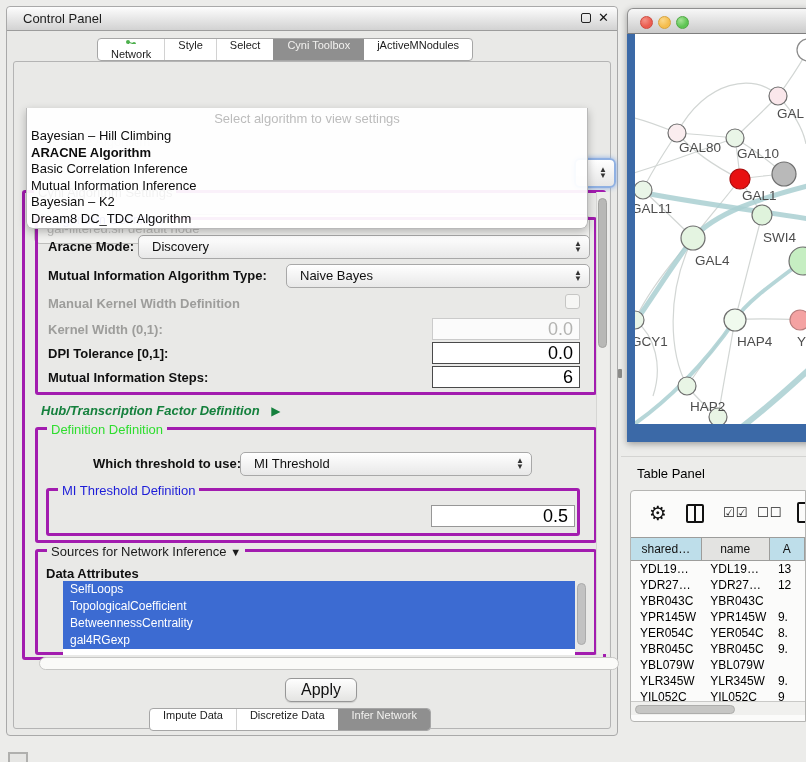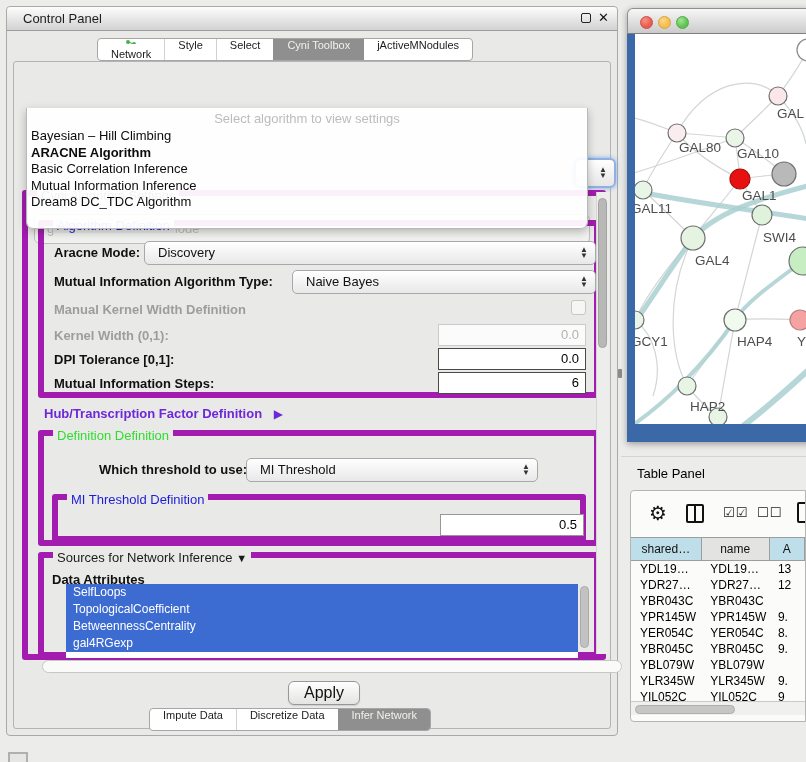--- a/index.html
+++ b/index.html
@@ -29,35 +29,35 @@
   .focus-combo { position:absolute; left:560px; top:96px; width:42px; height:30px; border:2px solid #8fb0e2; border-radius:6px; background:linear-gradient(#ffffff,#e6e6e6); box-shadow:0 0 5px #86abe4; }
   .stepper { position:absolute; right:7px; top:50%; transform:translateY(-50%); display:flex; flex-direction:column; line-height:6px; font-size:8px; color:#333; }
 
   
   .algo-popup { position:absolute; left:12px; top:46px; width:562px; height:121px; background:rgba(255,255,255,0.94); border:1px solid #b9b9b9; border-top:none; border-radius:0 0 7px 7px; box-shadow:0 3px 9px rgba(0,0,0,0.25); z-index:50; padding-top:3px; }
   .algo-prompt { text-align:center; color:#bcbcbc; font-size:13px; height:17px; }
   .algo-item { font-size:13px; color:#0c0c0c; height:16.5px; line-height:16.5px; padding-left:4px; cursor:pointer; }
   .algo-item.bold { font-weight:bold; }
 
   
-  .grp { position:absolute; border:6px solid #a21caf; border-radius:3px; }
+  .grp { position:absolute; border:3px solid #a21caf; border-radius:3px; }
   .grp-legend { position:absolute; top:-8px; left:9px; background:#e9e9e7; padding:0 4px; font-size:13px; color:#1b1b1b; white-space:nowrap; }
   .grp-legend.blue { color:#1d1dd8; }
   .grp-legend.green { color:#2fdd2f; }
 
   .lbl { position:absolute; font-size:13px; font-weight:bold; color:#101010; white-space:nowrap; }
   .lbl.dis { color:#9d9d9b; }
   .combo { position:absolute; height:24px; border:1px solid #a8a8a8; border-radius:5px; background:linear-gradient(#ffffff,#e8e8e8); font-size:13px; line-height:22px; color:#111; padding-left:13px; cursor:pointer; }
-  .field { position:absolute; height:22px; background:#fff; font-size:13px; text-align:right; padding-right:6px; line-height:20px; color:#000; }
+  .field { position:absolute; height:22px; background:#fff; font-size:18px; text-align:right; padding-right:6px; line-height:20px; color:#000; }
   .field.dark { border:1.5px solid #4a4a4a; }
   .field.norm { border:1px solid #979797; }
   .field.dis { border:1px solid #cbcbcb; color:#b3b3b1; background:#fbfbfb; }
   .checkbox { position:absolute; width:15px; height:15px; border:1px solid #c6c6c4; border-radius:3px; background:#f6f6f4; }
 
-  .hub-row { position:absolute; left:24px; top:392px; font-size:13px; font-weight:600; color:#6d28d9; }
+  .hub-row { position:absolute; left:24px; top:392px; font-size:13px; font-weight:600; color:#15803d;font-style:italic; }
   .hub-arrow { display:inline-block; margin-left:8px; font-size:12px; }
 
   .attr-list { position:absolute; left:38px; top:388px; width:512px; height:74px; background:#fff; overflow:hidden; }
   .attr-item { height:17px; line-height:17px; font-size:12px; padding-left:7px; background:#3c6bd2; color:#fff; }
   .list-vscroll { position:absolute; left:552px; top:390px; width:9px; height:62px; background:#c2c2c2; border-radius:5px; border:1px solid #ababab; }
 
   .hscroll { position:absolute; border:1px solid #c7c7c5; border-radius:7px; background:#fafaf8; }
   .vscroll-track { position:absolute; width:13px; background:#ededeb; border-left:1px solid #d6d6d4; }
   .vscroll-thumb { position:absolute; width:9px; background:#b8b8b6; border:1px solid #a2a2a0; border-radius:5px; }
 
@@ -148,20 +148,21 @@
           </span>
       </div>
 
       <div class="algo-popup">
         <div class="algo-prompt">Select algorithm to view settings</div>
         <div id="algo-items">
             <div class="algo-item">Bayesian – Hill Climbing</div>
             <div class="algo-item bold">ARACNE Algorithm</div>
             <div class="algo-item">Basic Correlation Inference</div>
             <div class="algo-item">Mutual Information Inference</div>
+            <div class="algo-item">Bayesian – K2</div>
             <div class="algo-item">Dream8 DC_TDC Algorithm</div>
           </div>
       </div>
 
       <div class="grp" style="left:8px; top:128px; width:584px; height:470px;">
         <span class="grp-legend">Cyni Algorithm Settings</span>
 
         <div class="grp" style="left:10px; top:24px; width:562px; height:178px;">
           <span class="grp-legend blue">Algorithm Definition</span>
 

